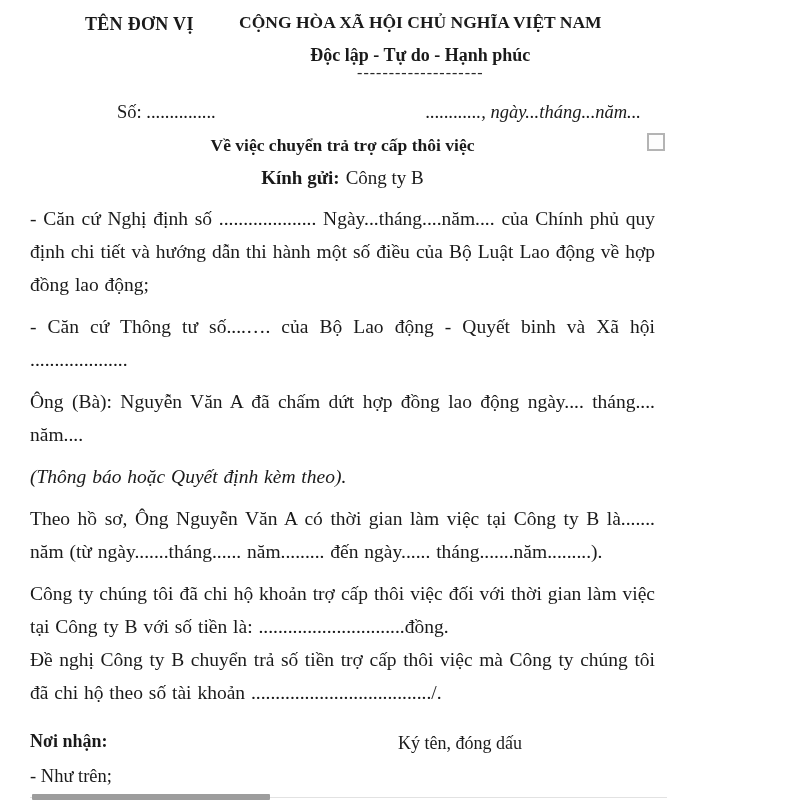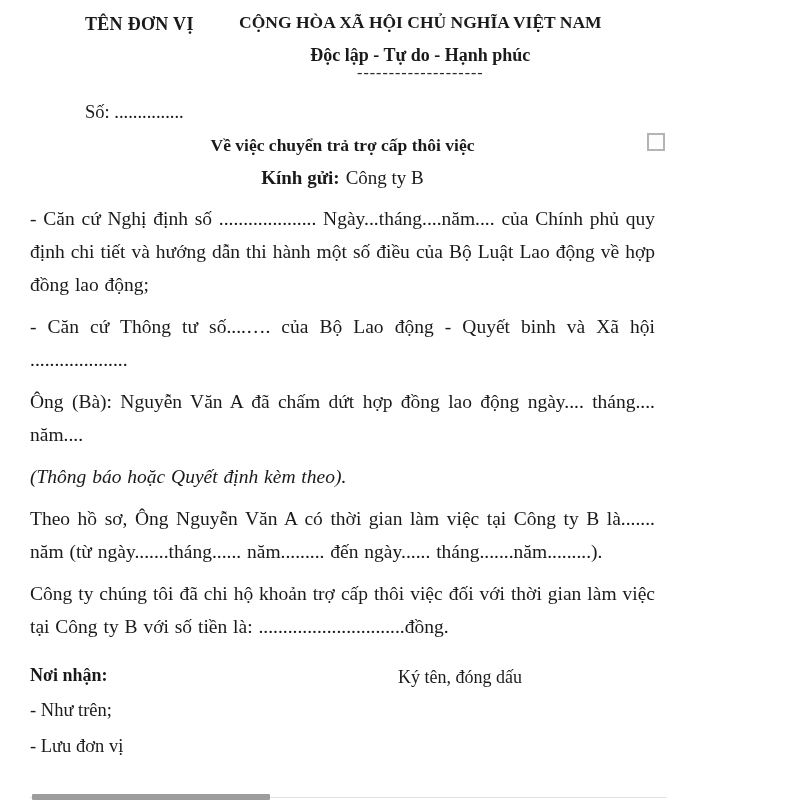--- a/index.html
+++ b/index.html
@@ -26,21 +26,21 @@
     padding-top: 2px;
     letter-spacing: .3px;
     white-space: nowrap;
   }
   .national-block { width: 470px; text-align: center; margin-right: 8px; }
   .national-title { font-weight: bold; font-size: 17.5px; white-space: nowrap; }
   .national-motto { font-weight: bold; font-size: 18px; margin-top: 12px; }
   .separator { font-size: 16px; letter-spacing: 1px; line-height: 14px; color: #2a2a2a; }
   
   .ref-row { display: flex; justify-content: space-between; margin-top: 22px; font-size: 18.5px; }
-  .doc-number { margin-left: 55px; }
+  .doc-number { margin-left: 87px; }
   .date-line { font-style: italic; margin-right: 14px; }
   
   .title-row { position: relative; margin-top: 12px; text-align: center; }
   .doc-title { font-size: 19px; font-weight: bold; letter-spacing: 2.5px; display: inline-block; }
   .checkbox {
     position: absolute;
     right: -10px;
     top: -2px;
     width: 18px;
     height: 18px;
@@ -95,39 +95,41 @@
     <div class="org-name">TÊN ĐƠN VỊ</div>
     <div class="national-block">
       <div class="national-title">CỘNG HÒA XÃ HỘI CHỦ NGHĨA VIỆT NAM</div>
       <div class="national-motto">Độc lập - Tự do - Hạnh phúc</div>
       <div class="separator">--------------------</div>
     </div>
   </div>
 
   <div class="ref-row">
     <div class="doc-number">Số: ...............</div>
+    <div class="date-line">............, ngày...tháng...năm...</div>
   </div>
 
   <div class="title-row">
     <span class="checkbox"></span>
   </div>
 
   <h2 class="doc-subtitle">Về việc chuyển trả trợ cấp thôi việc</h2>
 
   <p class="salutation">
     <span class="label">Kính gửi:</span><span class="value">Công ty B</span>
   </p>
 
   <div class="body-text">
     <p class="para">- Căn cứ Nghị định số .................... Ngày...tháng....năm.... của Chính phủ quy định chi tiết và hướng dẫn thi hành một số điều của Bộ Luật Lao động về hợp đồng lao động;</p>
     <p class="para">- Căn cứ Thông tư số....…. của Bộ Lao động - Quyết binh và Xã hội ....................</p>
     <p class="para">Ông (Bà): Nguyễn Văn A đã chấm dứt hợp đồng lao động ngày.... tháng.... năm....</p>
     <p class="para italic">(Thông báo hoặc Quyết định kèm theo).</p>
     <p class="para">Theo hồ sơ, Ông Nguyễn Văn A có thời gian làm việc tại Công ty B là....... năm (từ ngày.......tháng...... năm......... đến ngày...... tháng.......năm.........).</p>
     <p class="para tight">Công ty chúng tôi đã chi hộ khoản trợ cấp thôi việc đối với thời gian làm việc tại Công ty B với số tiền là: ..............................đồng.</p>
+    <p class="para">Đề nghị Công ty B chuyển trả số tiền trợ cấp thôi việc mà Công ty chúng tôi đã chi hộ theo số tài khoản ...................................../.</p>
   </div>
 
   <div class="footer">
     <div class="recipients">
       <div class="label">Nơi nhận:</div>
       <div class="item">- Như trên;</div>
       <div class="item">- Lưu đơn vị</div>
     </div>
     <div class="signature">
       <div class="line">Ký tên, đóng dấu</div>

